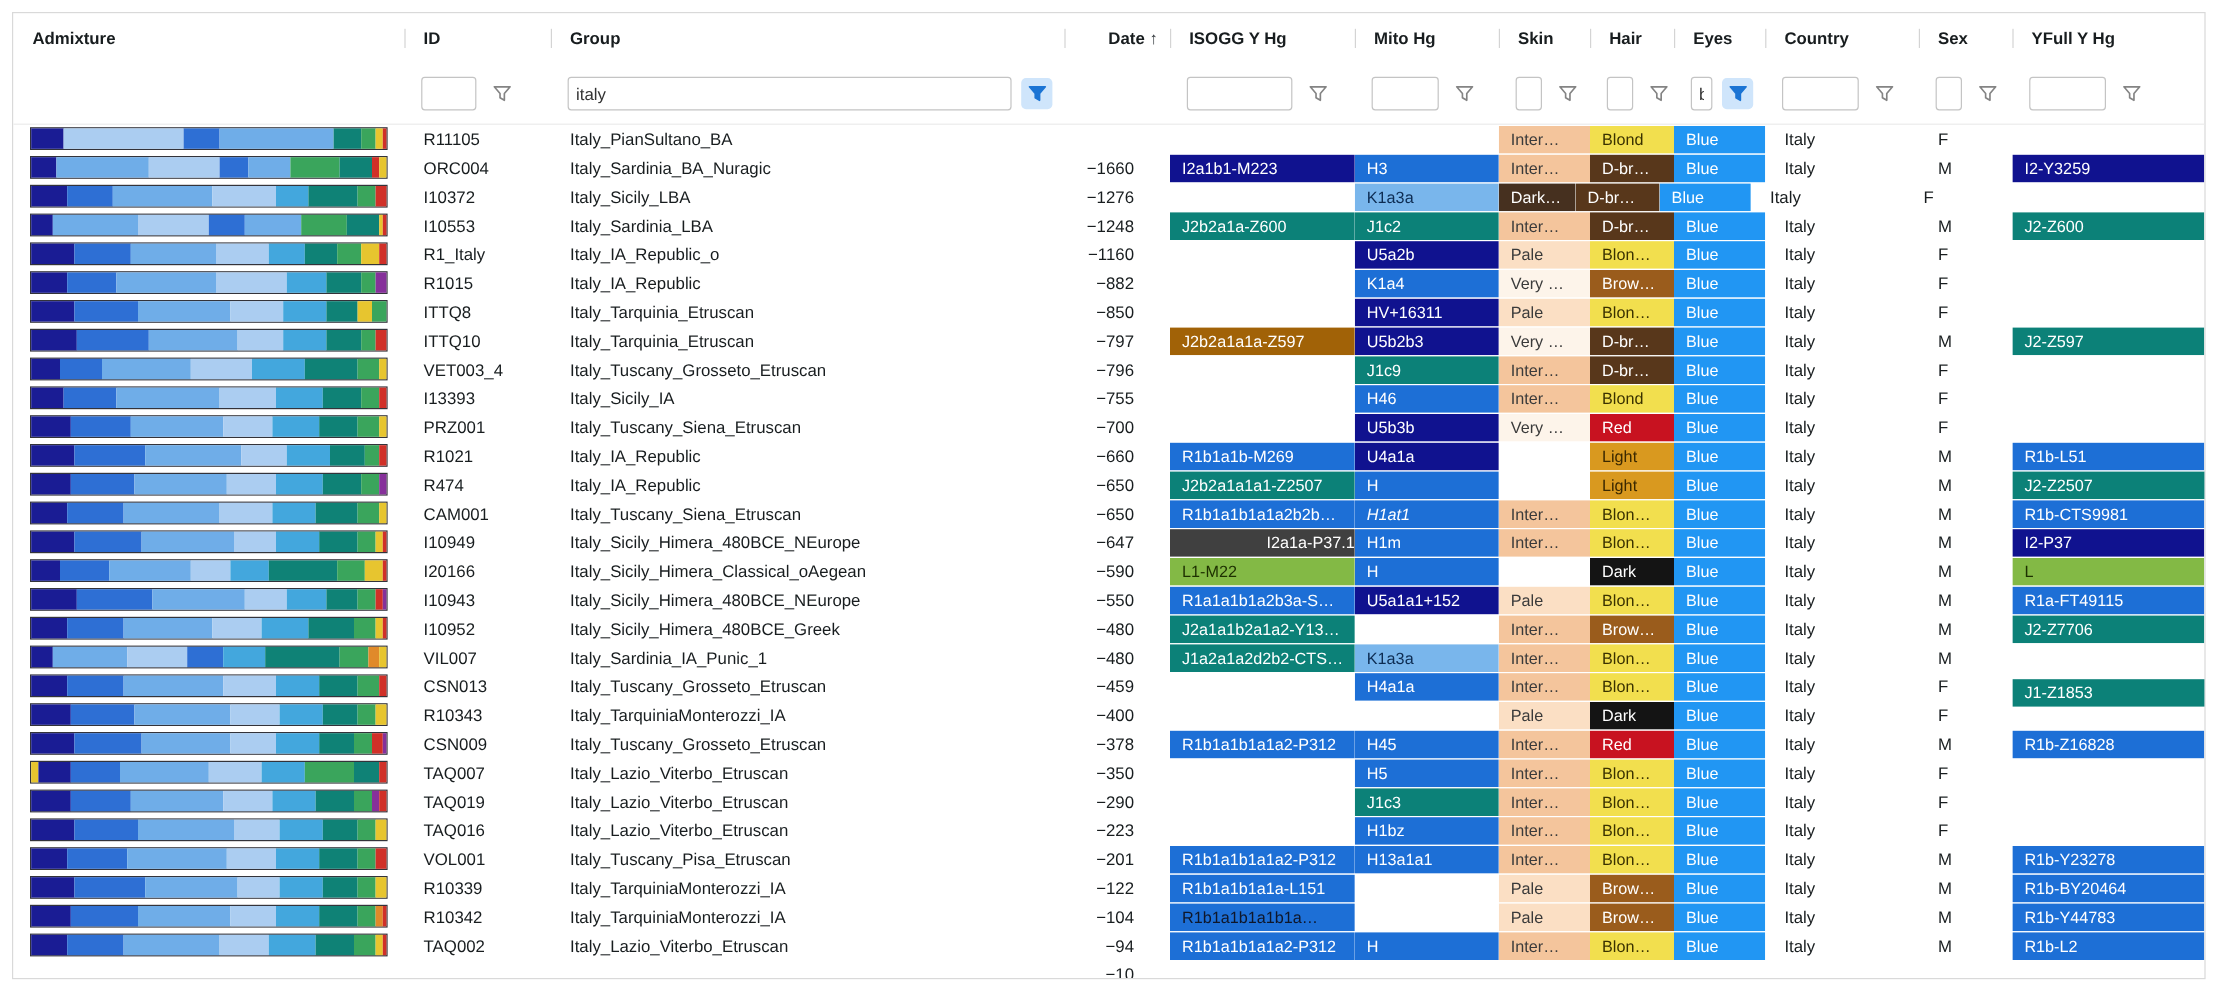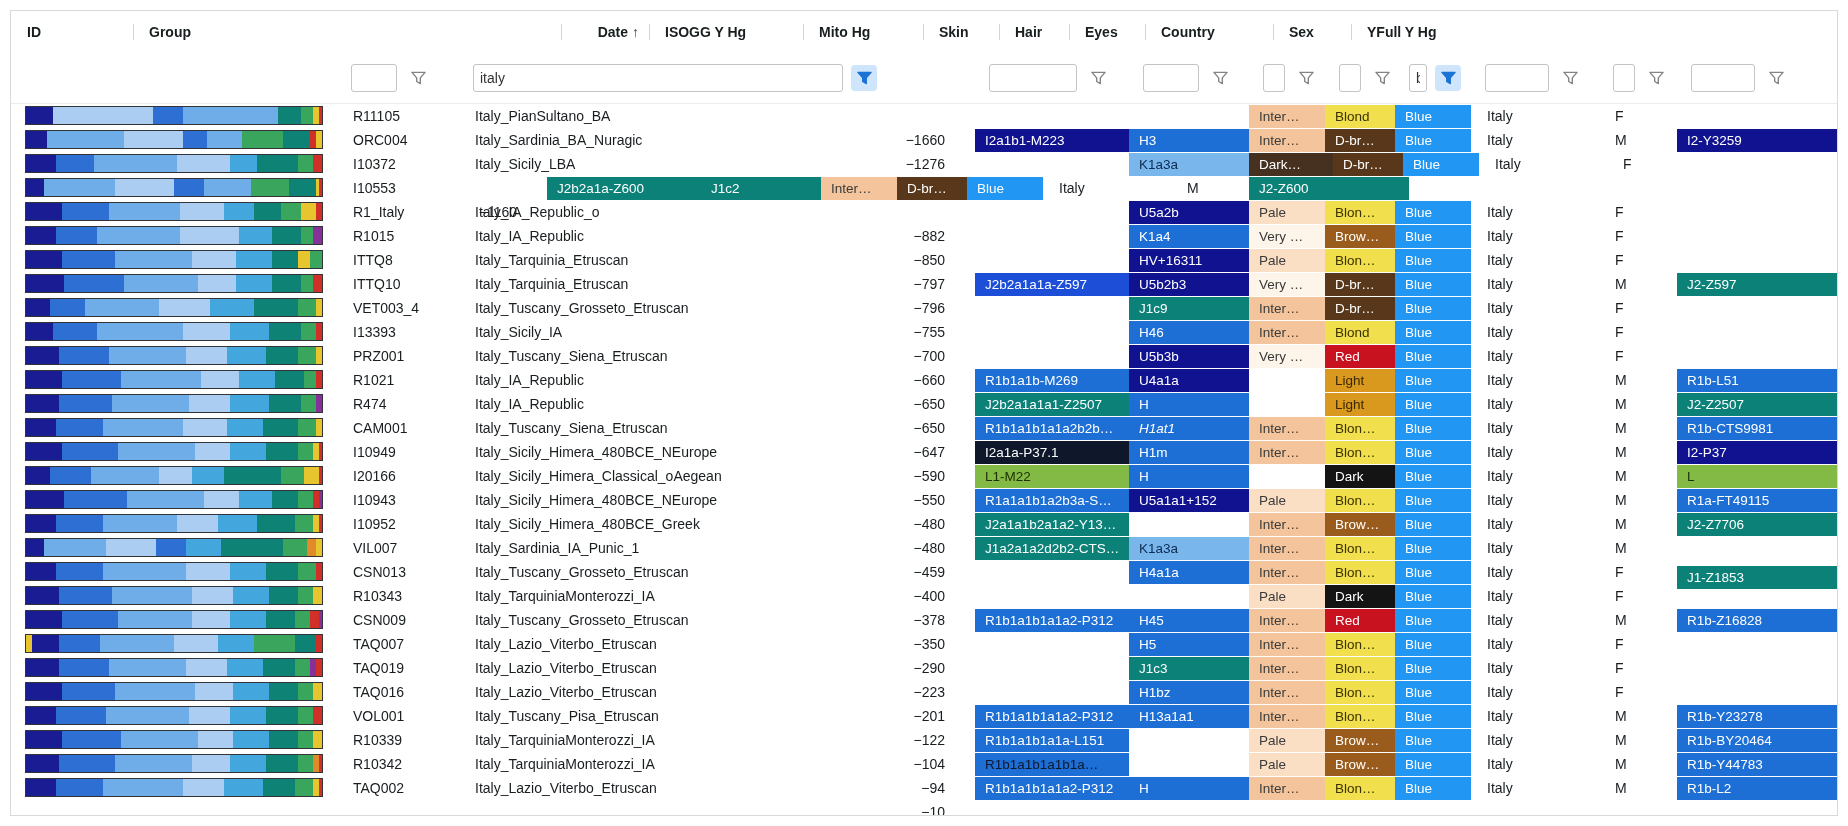--- a/index.html
+++ b/index.html
@@ -44,20 +44,23 @@
     display:flex;height:19px;width:298px;margin:2px 0 0 14px;
     border:1px solid #33333a;box-sizing:border-box;background:#fff;
   }
   .seg{height:100%;flex:none;}
 </style>
 </head>
 <body>
 
 <div class="grid">
   <div class="hdr-row" id="hdr">
+      <div class="h-cell" style="width: 326px;">
+        <span>Admixture</span>
+      </div>
       <div class="h-cell" style="width: 122px;">
         <span>ID</span>
       </div>
       <div class="h-cell" style="width: 428px;">
         <span>Group</span>
       </div>
       <div class="h-cell right" style="width: 88px;">
         <span>Date</span>
         <span class="sort-arrow">↑</span>
       </div>
@@ -253,21 +256,21 @@
             <span class="seg" style="width: 3%; background: rgb(208, 48, 40);"></span>
           </div>
         </div>
         <div class="cell text" style="width: 122px;">I10372</div>
         <div class="cell text" style="width: 428px;">Italy_Sicily_LBA</div>
         <div class="cell date" style="width: 88px;">−1248</div>
         <div class="cell" style="width: 154px;"></div>
         <div class="cell" style="width: 120px;">
           <div class="chip" style="background: rgb(121, 182, 236); color: rgb(13, 44, 82);">K1a3a</div>
         </div>
-        <div class="cell" style="width: 84px;">
+        <div class="cell" style="width: 64px;">
           <div class="chip" style="background: rgb(70, 48, 31); color: rgb(255, 255, 255);">Dark…</div>
         </div>
         <div class="cell" style="width: 70px;">
           <div class="chip" style="background: rgb(88, 55, 27); color: rgb(255, 255, 255);">D-br…</div>
         </div>
         <div class="cell" style="width: 76px;">
           <div class="chip" style="background: rgb(33, 150, 243); color: rgb(255, 255, 255);">Blue</div>
         </div>
         <div class="cell text" style="width: 128px;">Italy</div>
         <div class="cell text" style="width: 78px;">F</div>
@@ -281,20 +284,21 @@
             <span class="seg" style="width: 20%; background: rgb(171, 205, 241);"></span>
             <span class="seg" style="width: 10%; background: rgb(46, 111, 212);"></span>
             <span class="seg" style="width: 16%; background: rgb(111, 173, 232);"></span>
             <span class="seg" style="width: 13%; background: rgb(58, 165, 92);"></span>
             <span class="seg" style="width: 9%; background: rgb(15, 130, 118);"></span>
             <span class="seg" style="width: 1%; background: rgb(231, 197, 47);"></span>
             <span class="seg" style="width: 1%; background: rgb(208, 48, 40);"></span>
           </div>
         </div>
         <div class="cell text" style="width: 122px;">I10553</div>
+        <div class="cell text" style="width: 428px;">Italy_Sardinia_LBA</div>
         <div class="cell date" style="width: 88px;">−1160</div>
         <div class="cell" style="width: 154px;">
           <div class="chip" style="background: rgb(12, 129, 120); color: rgb(255, 255, 255);">J2b2a1a-Z600</div>
         </div>
         <div class="cell" style="width: 120px;">
           <div class="chip" style="background: rgb(12, 129, 120); color: rgb(255, 255, 255);">J1c2</div>
         </div>
         <div class="cell" style="width: 76px;">
           <div class="chip" style="background: rgb(244, 197, 156); color: rgb(58, 58, 58);">Inter…</div>
         </div>
@@ -420,21 +424,21 @@
             <span class="seg" style="width: 12%; background: rgb(67, 167, 221);"></span>
             <span class="seg" style="width: 10%; background: rgb(15, 130, 118);"></span>
             <span class="seg" style="width: 4%; background: rgb(58, 165, 92);"></span>
             <span class="seg" style="width: 3%; background: rgb(208, 48, 40);"></span>
           </div>
         </div>
         <div class="cell text" style="width: 122px;">ITTQ10</div>
         <div class="cell text" style="width: 428px;">Italy_Tarquinia_Etruscan</div>
         <div class="cell date" style="width: 88px;">−796</div>
         <div class="cell" style="width: 154px;">
-          <div class="chip" style="background: #1d4ed8; color: rgb(255, 255, 255);">J2b2a1a1a-Z597</div>
+          <div class="chip" style="background: #a16207; color: rgb(255, 255, 255);">J2b2a1a1a-Z597</div>
         </div>
         <div class="cell" style="width: 120px;">
           <div class="chip" style="background: rgb(16, 18, 143); color: rgb(255, 255, 255);">U5b2b3</div>
         </div>
         <div class="cell" style="width: 76px;">
           <div class="chip" style="background: rgb(253, 244, 234); color: rgb(58, 58, 58);">Very …</div>
         </div>
         <div class="cell" style="width: 70px;">
           <div class="chip" style="background: rgb(88, 55, 27); color: rgb(255, 255, 255);">D-br…</div>
         </div>
@@ -664,21 +668,21 @@
             <span class="seg" style="width: 11%; background: rgb(15, 130, 118);"></span>
             <span class="seg" style="width: 5%; background: rgb(58, 165, 92);"></span>
             <span class="seg" style="width: 2%; background: rgb(231, 197, 47);"></span>
             <span class="seg" style="width: 1%; background: rgb(208, 48, 40);"></span>
           </div>
         </div>
         <div class="cell text" style="width: 122px;">I10949</div>
         <div class="cell text" style="width: 428px;">Italy_Sicily_Himera_480BCE_NEurope</div>
         <div class="cell date" style="width: 88px;">−590</div>
         <div class="cell" style="width: 154px;">
-          <div class="chip" style="background: #0f172a; color: rgb(255, 255, 255);">I2a1a-P37.1</div>
+          <div class="chip" style="background: #404040; color: rgb(255, 255, 255); text-align: right;">I2a1a-P37.1</div>
         </div>
         <div class="cell" style="width: 120px;">
           <div class="chip" style="background: rgb(29, 111, 214); color: rgb(255, 255, 255);">H1m</div>
         </div>
         <div class="cell" style="width: 76px;">
           <div class="chip" style="background: rgb(244, 197, 156); color: rgb(58, 58, 58);">Inter…</div>
         </div>
         <div class="cell" style="width: 70px;">
           <div class="chip" style="background: rgb(242, 223, 78); color: rgb(58, 50, 0);">Blon…</div>
         </div>

